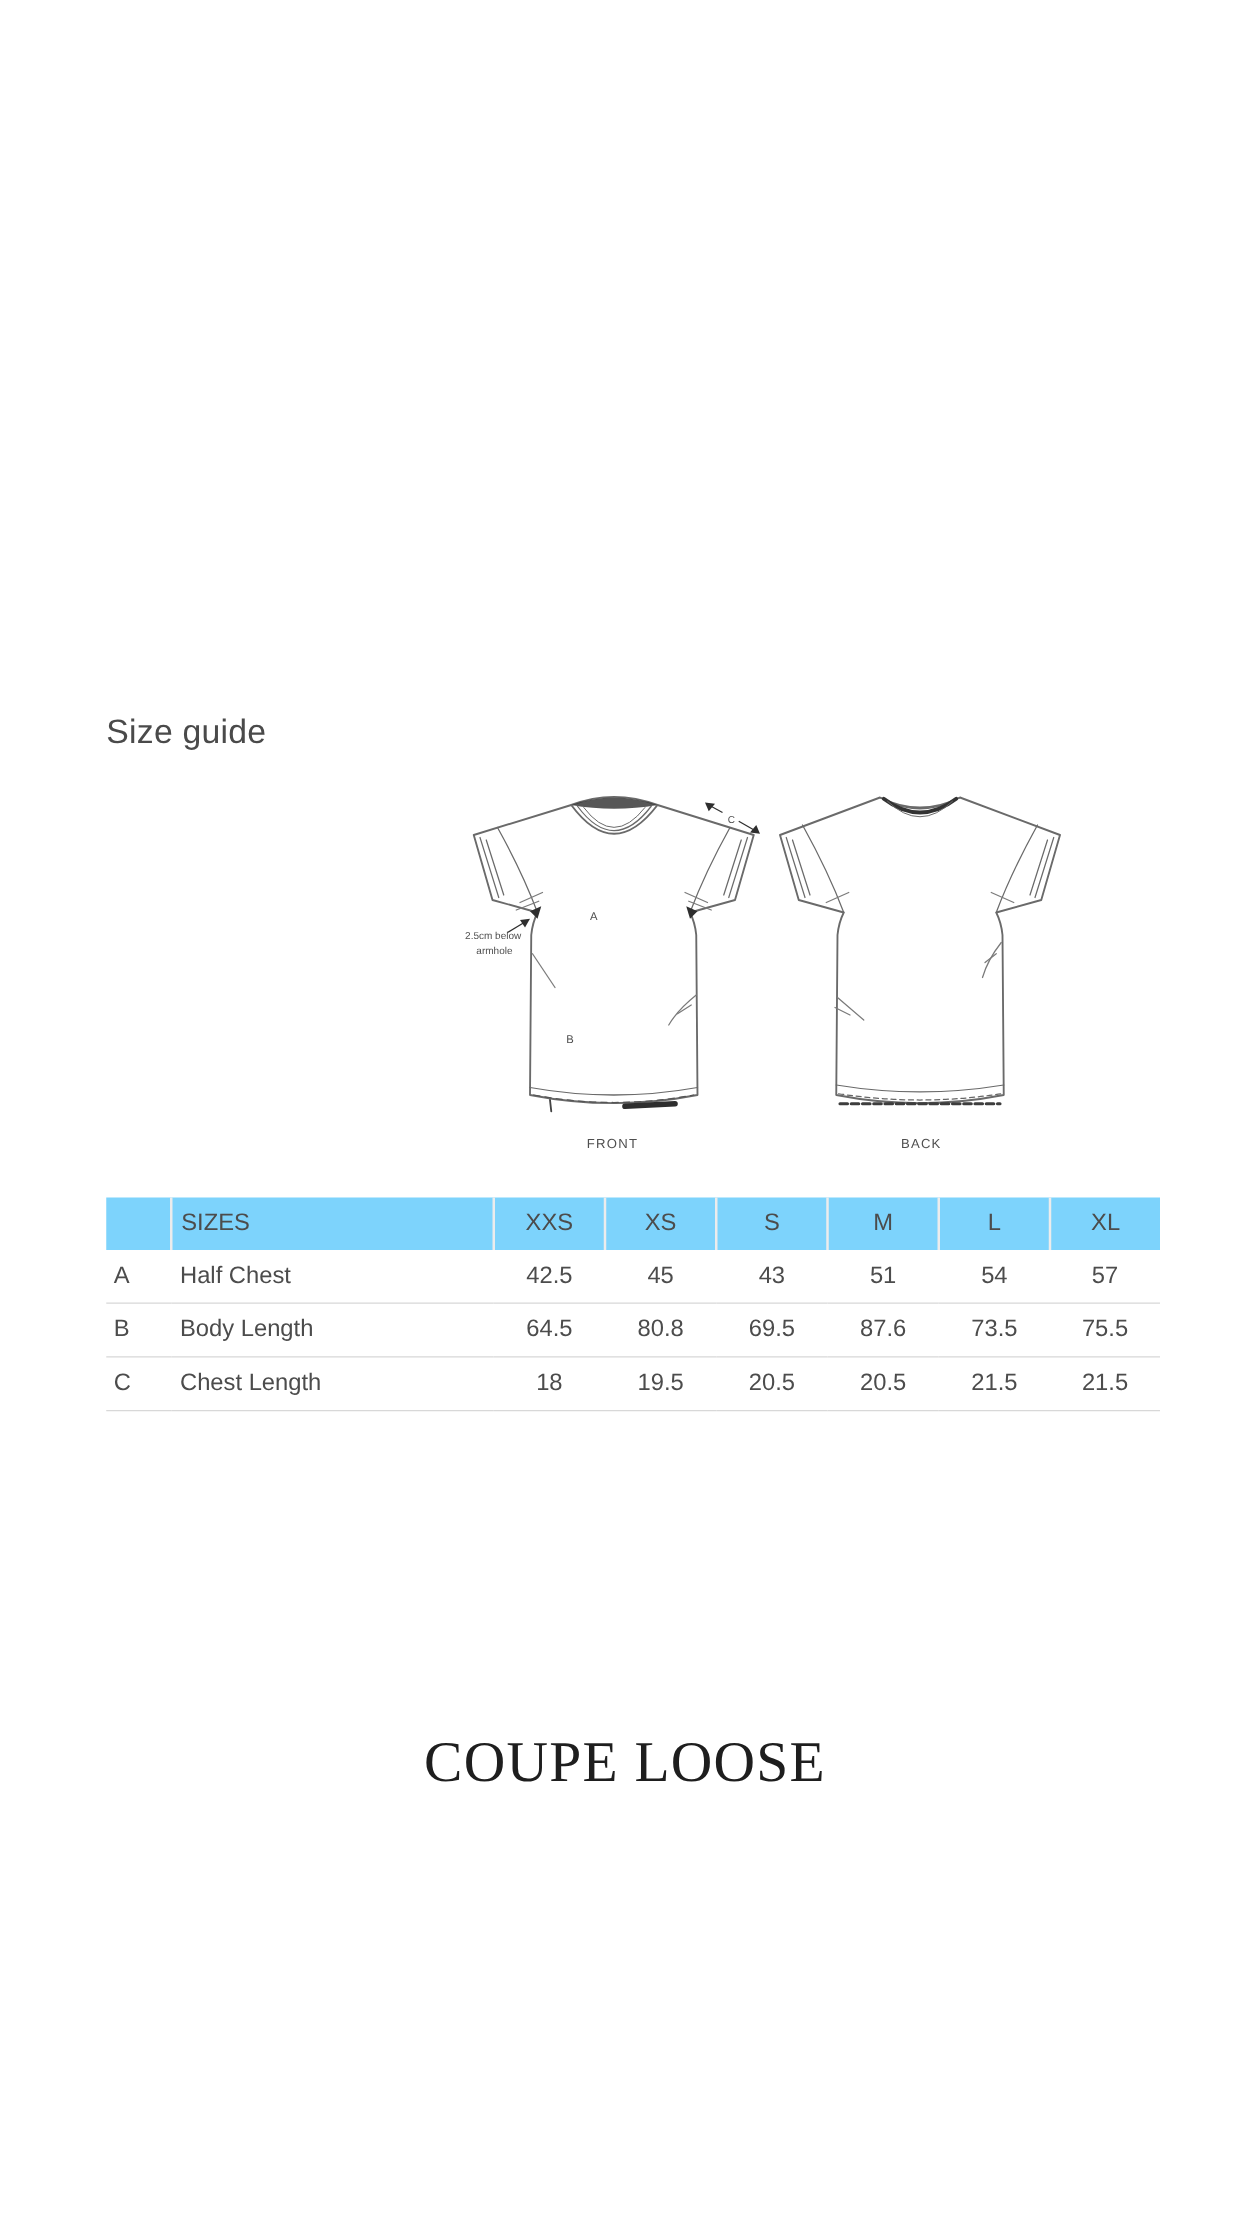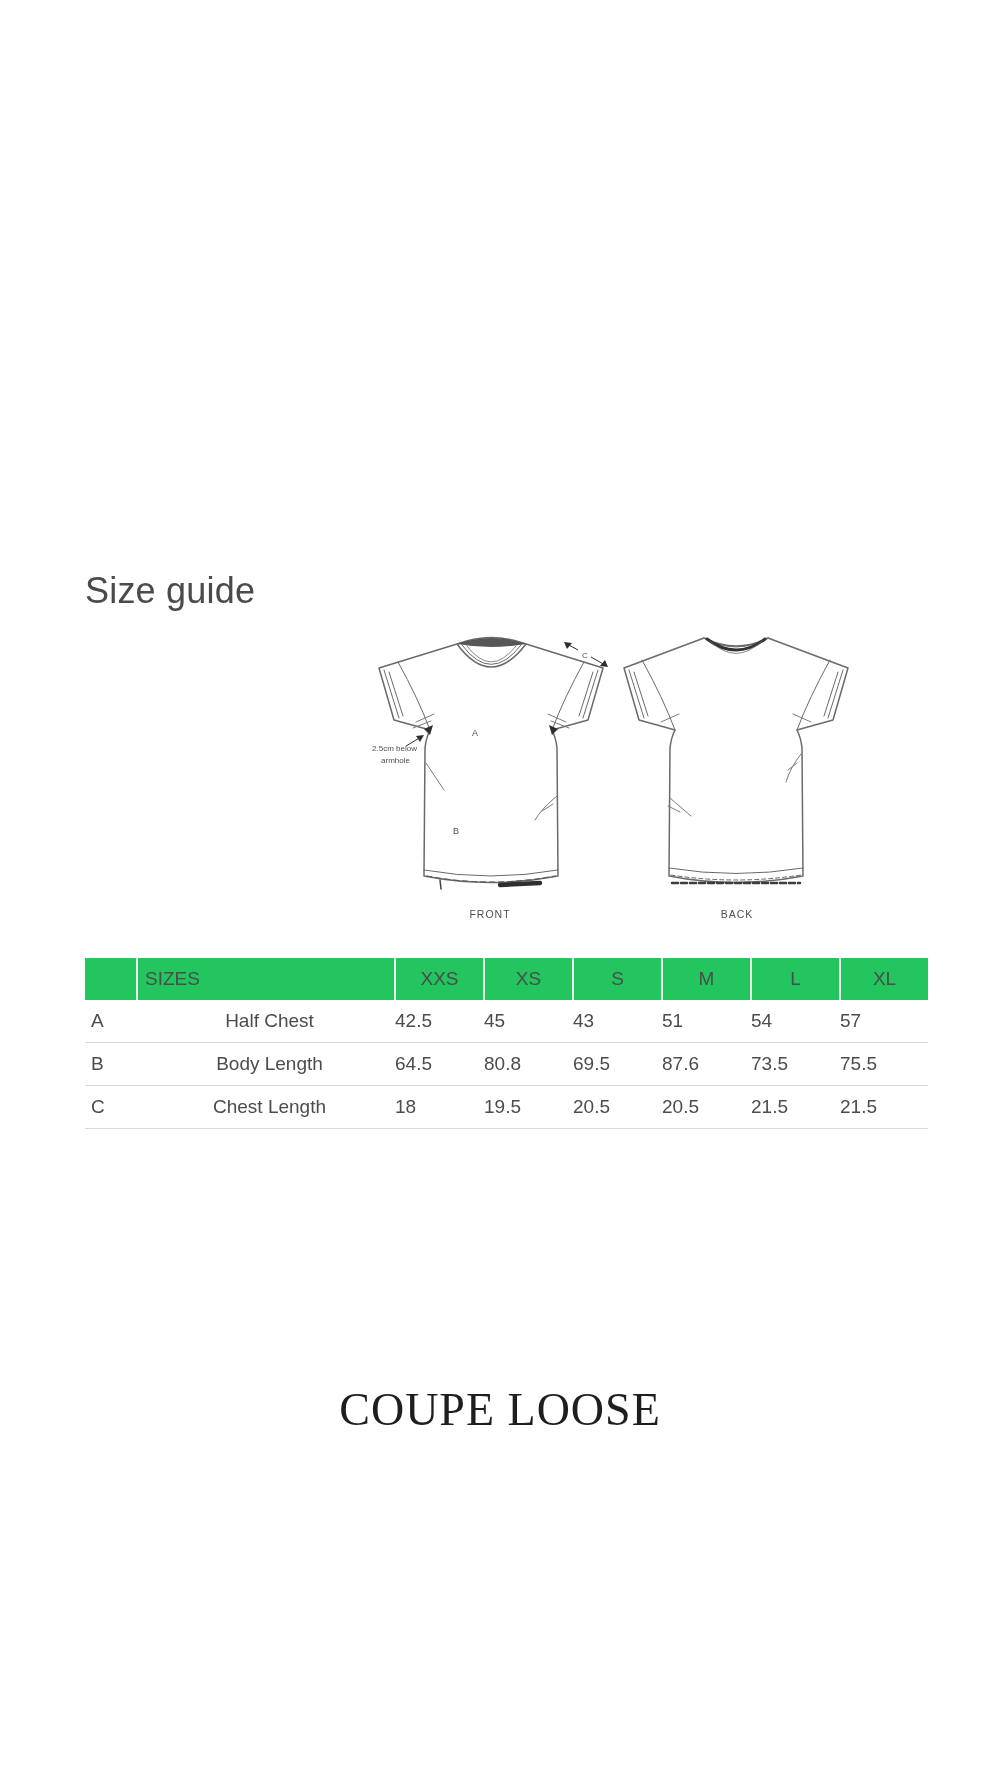--- a/index.html
+++ b/index.html
@@ -3,44 +3,44 @@
 <meta charset="utf-8">
 <style>
   html,body { margin:0; padding:0; }
   body { background:#ffffff; font-family:"Liberation Sans", sans-serif; }
   .page {
     position:relative; width:1000px; height:1778px;
     background:#ffffff; overflow:hidden; margin:0 auto;
   }
   .size-guide-title {
     position:absolute; left:85px; top:570px;
-    font-size:36px; font-weight:400; color:#4a4a4a; letter-spacing:0.2px;
+    font-size:27px; font-weight:400; color:#4a4a4a; letter-spacing:0.2px;
     margin:0;
     text-align:center;
   }
   .diagram { position:absolute; left:320px; top:598px; width:610px; height:335px; }
   .diagram svg { display:block; width:610px; height:335px; }
 
   .size-table {
     position:absolute; left:85px; top:958px; width:843px;
     border-collapse:collapse; table-layout:fixed;
     font-size:19px; color:#4c4c4c;
   }
   .size-table thead th {
-    background:#22c55e; height:42px; font-weight:400;
+    background:#7dd3fc; height:42px; font-weight:400;
     text-align:center; padding:0;
   }
   .size-table thead th.h-label { text-align:left; padding-left:7px; }
   .size-table thead th.sep { border-left:2px solid #ececec; }
   .size-table tbody td {
     height:42px; border-bottom:1px solid #d8d8d8; padding:0;
-    text-align:left; background:#ffffff;
+    text-align:center; background:#ffffff;
   }
   .size-table tbody td.c-letter { text-align:left; padding-left:6px; }
-  .size-table tbody td.c-label  { text-align:center; padding-left:7px; }
+  .size-table tbody td.c-label  { text-align:left; padding-left:7px; }
 
   .fit-label {
     position:absolute; left:0; top:1383px; width:1000px;
     text-align:center;
     font-family:"Liberation Serif", serif;
     font-size:46px; color:#1e1e1e; letter-spacing:1px; font-weight:400;
   }
 
   .sketch-text {
     font-family:"Liberation Sans", sans-serif;

